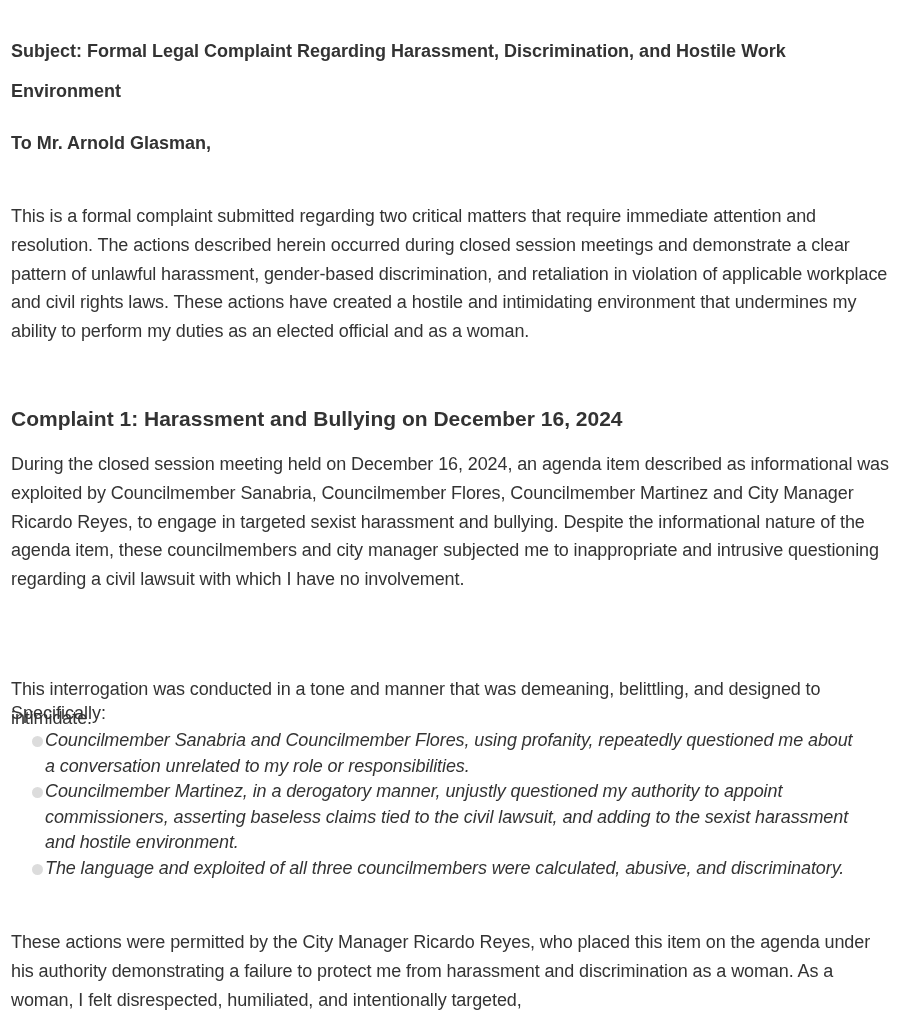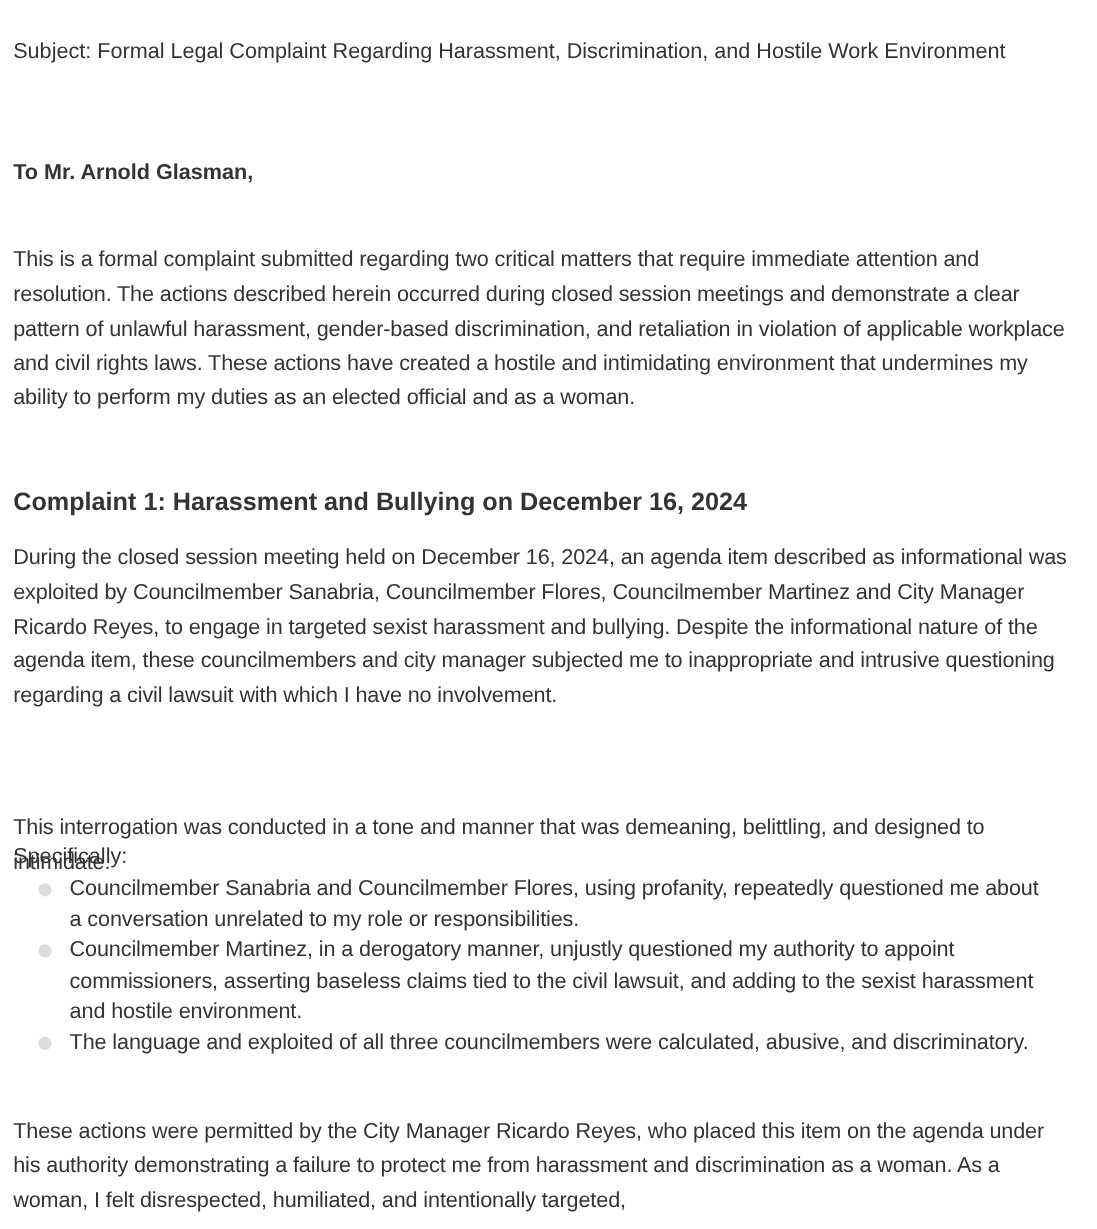--- a/index.html
+++ b/index.html
@@ -5,21 +5,21 @@
     html, body { margin: 0; padding: 0; background: #ffffff; }
     body {
       width: 914px; height: 1024px; overflow: hidden;
       font-family: "Liberation Sans", sans-serif;
       color: #333333;
       font-size: 18px;
     }
     .doc { position: relative; padding: 0 11px 0 11px; }
     .subject {
       position: absolute; top: 31px; left: 11px; width: 880px;
-      font-weight: normal; font-size: 18px; line-height: 23px; color: #333;
+      font-weight: bold; font-size: 18px; line-height: 40px; color: #333;
     }
     .greeting {
       position: absolute; top: 129px; left: 11px;
       font-weight: bold; font-size: 18px; line-height: 28px; color: #333;
     }
     .para {
       position: absolute; left: 11px; width: 885px;
       font-size: 18px; line-height: 28.8px; color: #333;
       letter-spacing: -0.1px;
     }
@@ -32,23 +32,24 @@
     .p-interrog { top: 641px; margin-top: 34px; }
     .specifically {
       position: absolute; top: 699px; left: 11px;
       font-size: 18px; line-height: 28px; color: #333;
     }
     .bullets {
       position: absolute; top: 728px; left: 0; width: 900px;
       margin: 0; padding: 0; list-style: none;
     }
     .bullets li {
-      position: relative; padding-left: 58px; width: 820px;
+      position: relative; padding-left: 45px; width: 820px;
       font-size: 18px; line-height: 25.5px; color: #333;
       letter-spacing: -0.1px;
+      font-style: italic;
     }
     .bullet-dot {
       position: absolute; left: 32px; top: 8px;
       width: 11px; height: 11px; border-radius: 50%;
       background: #dcdcdc;
     }
     .p-permitted { top: 928px; }
   </style>
 </head>
 <body>

